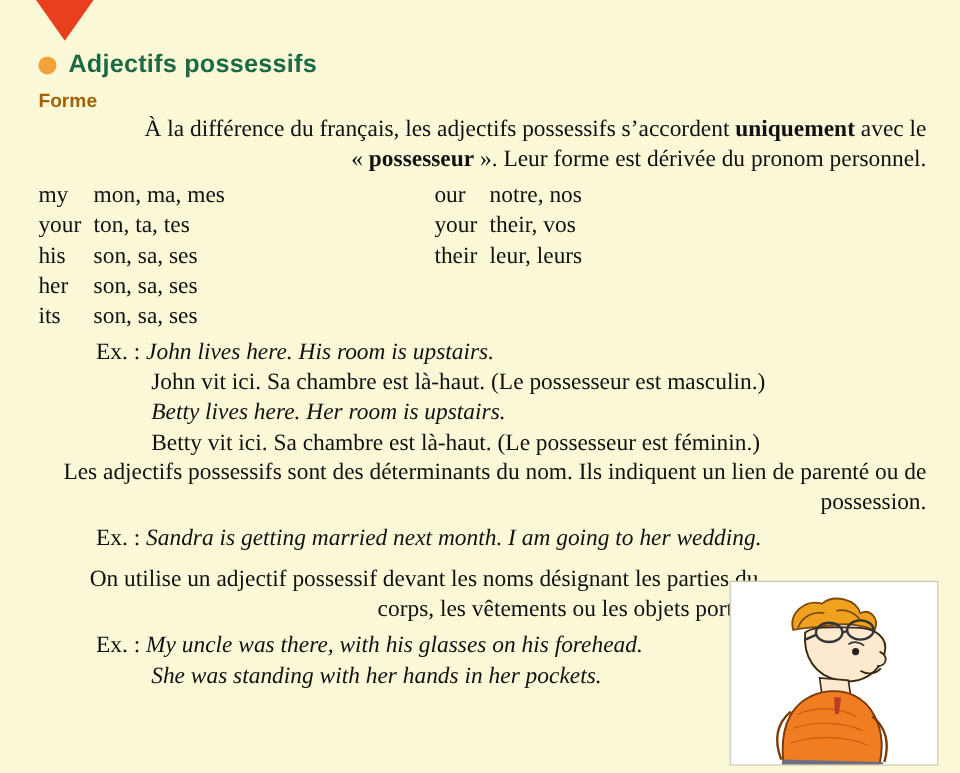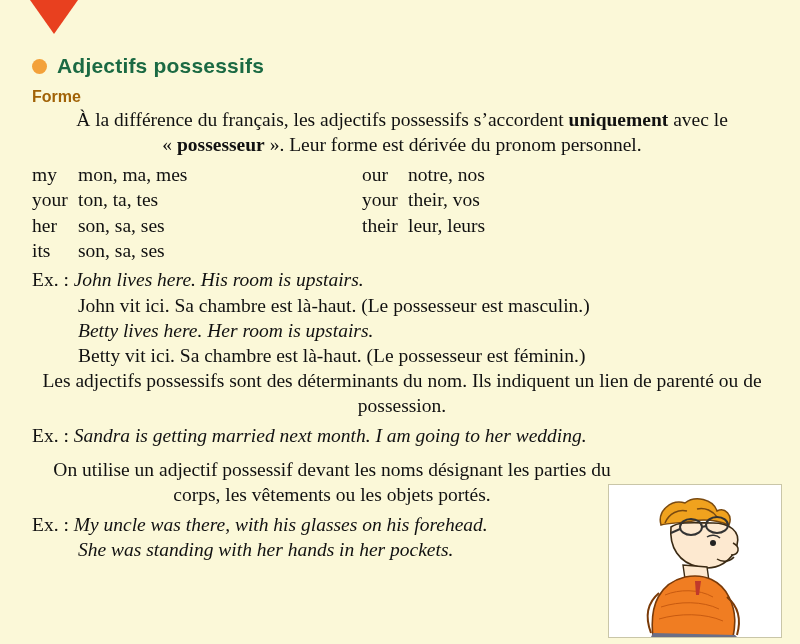--- a/index.html
+++ b/index.html
@@ -13,21 +13,21 @@
     font-family: "Liberation Serif", serif;
     color: #111;
     overflow: hidden;
     position: relative;
   }
   .page {
     position: relative;
     width: 800px;
     height: 644px;
     box-sizing: border-box;
-    padding: 16px 28px 0 30px;
+    padding: 4px 28px 0 30px;
   }
   
   .corner-triangle {
     position: absolute;
     left: 30px;
     top: 0;
     width: 0;
     height: 0;
     border-left: 24px solid transparent;
     border-right: 24px solid transparent;
@@ -59,21 +59,21 @@
     font-family: "Liberation Sans", sans-serif;
     font-weight: bold;
     font-size: 16px;
     color: #a16207;
     margin: 10px 0 2px 2px;
   }
   p.body {
     font-size: 19.5px;
     line-height: 1.28;
     margin: 0 0 2px 2px;
-    text-align: center;
+    text-align: right;
   }
   .bold { font-weight: bold; }
 
   
   .forms {
     display: flex;
     margin: 4px 0 2px 2px;
   }
   .forms-col {
     width: 310px;
@@ -86,20 +86,21 @@
   }
   .form-row .en {
     display: inline-block;
     min-width: 46px;
   }
   
   .ex-block { margin: 4px 0 0 2px; }
   .ex-line {
     font-size: 19.5px;
     line-height: 1.30;
+    margin-left: 48px;
   }
   .ex-line.indent { padding-left: 46px; }
   .ex-label { }
   .ex-en { font-style: italic; }
 
   .para-gap { height: 10px; }
 
   
   .illus {
     position: absolute;
@@ -136,20 +137,23 @@
 
   <div class="forms">
     <div class="forms-col">
       <div class="form-row">
         <span class="en">my</span><span>mon, ma, mes</span>
       </div>
       <div class="form-row">
         <span class="en">your</span><span>ton, ta, tes</span>
       </div>
       <div class="form-row">
+        <span class="en">his</span><span>son, sa, ses</span>
+      </div>
+      <div class="form-row">
         <span class="en">her</span><span>son, sa, ses</span>
       </div>
       <div class="form-row">
         <span class="en">its</span><span>son, sa, ses</span>
       </div>
     </div>
     <div class="forms-col second">
       <div class="form-row">
         <span class="en">our</span><span>notre, nos</span>
       </div>

